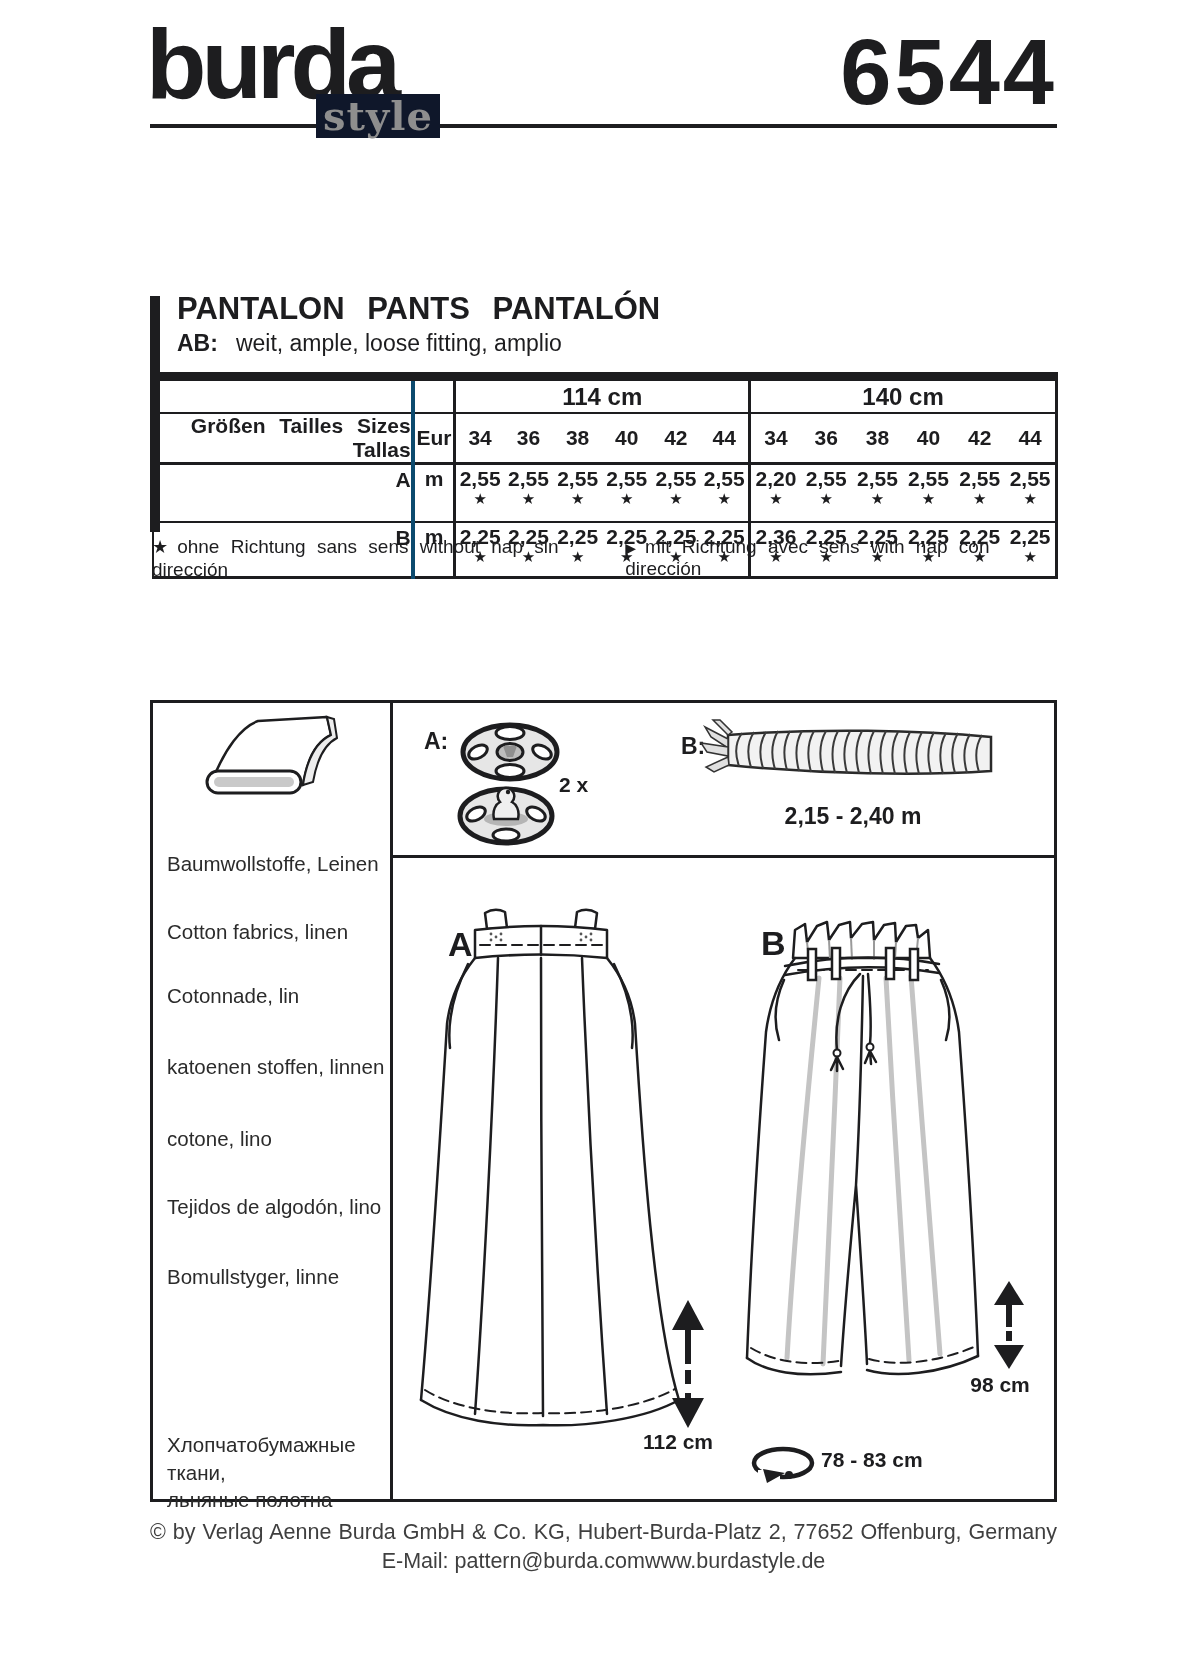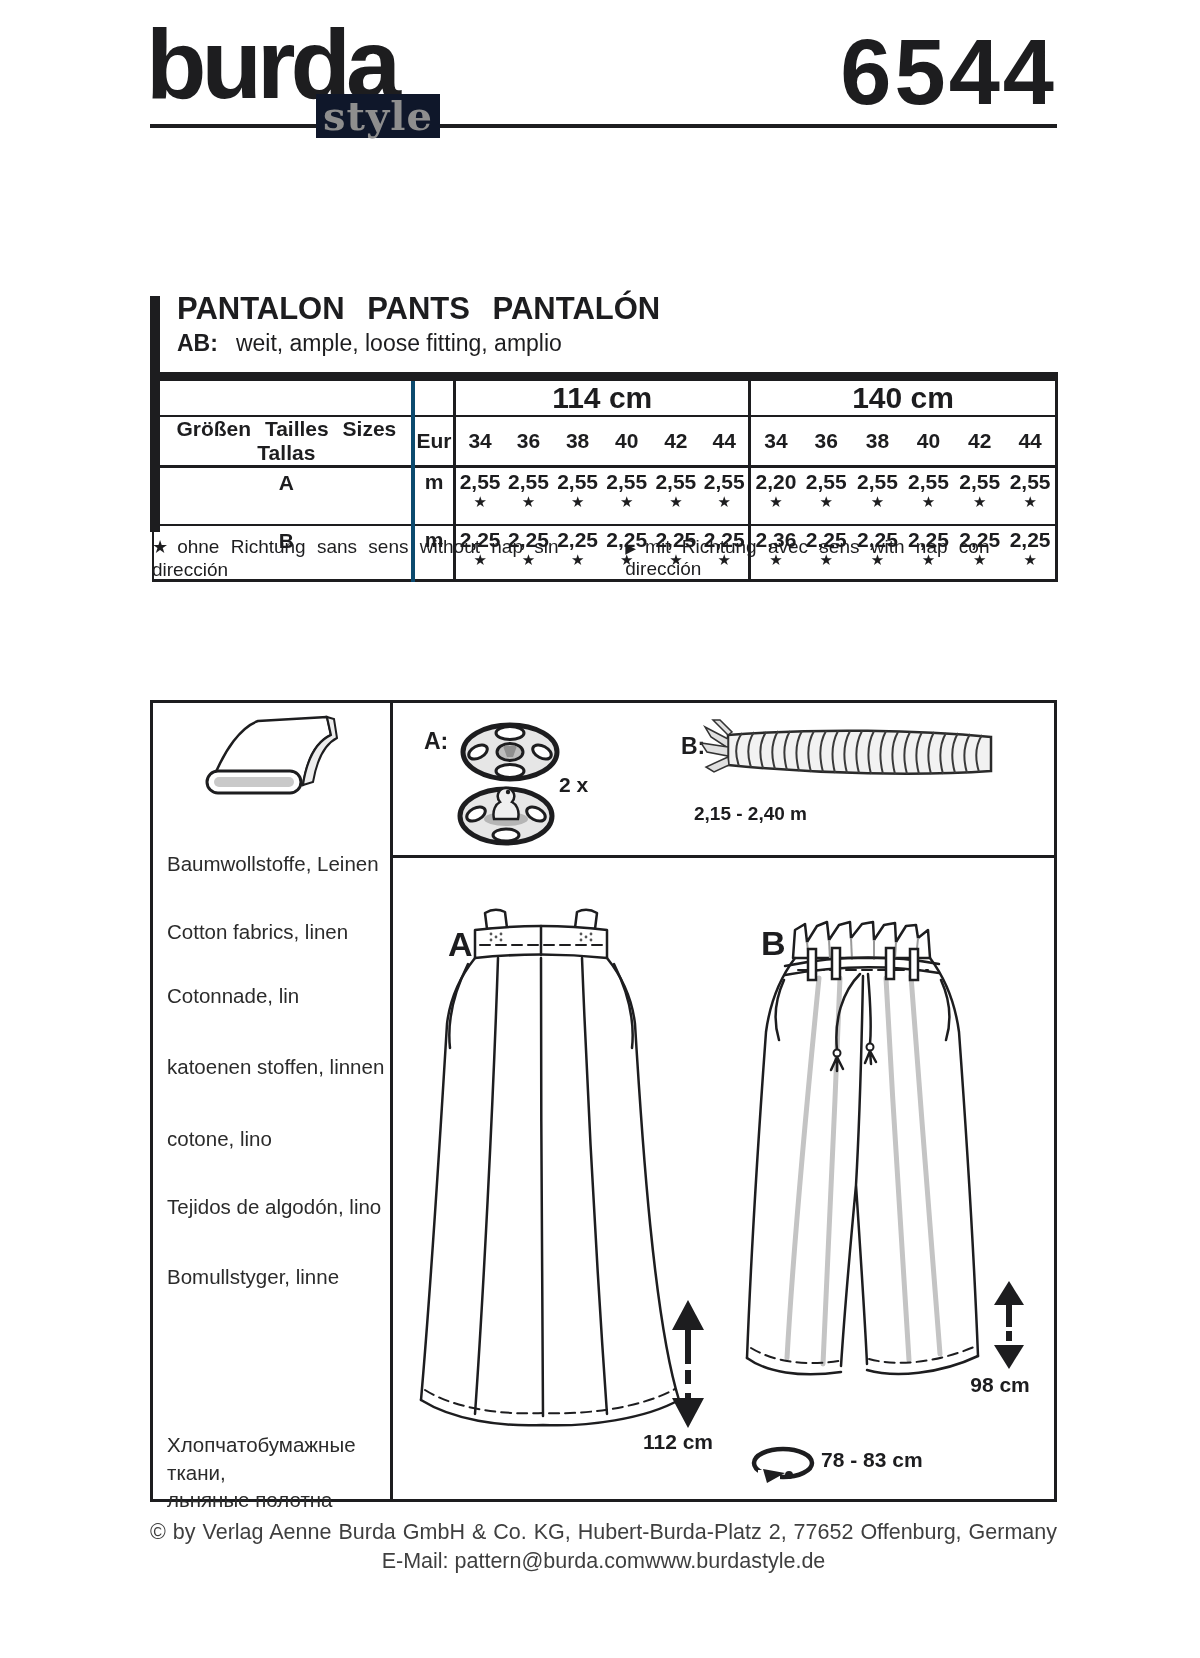--- a/index.html
+++ b/index.html
@@ -22,25 +22,25 @@
          letter-spacing:0px;word-spacing:14px;line-height:1;text-align:center;}
   .subtitle{position:absolute;left:177px;top:332px;font-size:23px;line-height:1;}
   .subtitle b{margin-right:18px;}
 
   
   .fabric-table{position:absolute;left:152px;top:372px;}
   table{border-collapse:collapse;table-layout:fixed;width:906px;
         border-top:9px solid #1d1d1f;border-bottom:3px solid #1d1d1f;
         border-left:2px solid #1d1d1f;border-right:3px solid #1d1d1f;}
   td{padding:0;text-align:center;vertical-align:middle;}
-  tr.h1 td{border-bottom:2px solid #1d1d1f;height:31px;font-size:30px;font-weight:700;margin-top:28px;}
+  tr.h1 td{border-bottom:2px solid #1d1d1f;height:31px;font-size:24px;font-weight:700;margin-top:28px;}
   tr.h2 td{border-bottom:3px solid #1d1d1f;height:29px;font-size:21px;font-weight:700;}
   tr.va td{border-bottom:2px solid #1d1d1f;height:53px;vertical-align:top;padding-top:3px;}
   tr.vb td{height:50px;vertical-align:top;padding-top:3px;}
-  td.lab{text-align:center;padding-left:8px;font-weight:700;font-size:21px;word-spacing:8px;}
+  td.lab{text-align:right;padding-left:8px;font-weight:700;font-size:21px;word-spacing:8px;}
   td.bl2{border-left:4px solid #0c4a6e;}
   td.bl3{border-left:3px solid #1d1d1f;}
   .val{font-size:21px;font-weight:700;line-height:1.05;}
   .star{font-size:15px;line-height:1.25;}
 
   
   .legend{position:absolute;left:152px;top:536px;width:906px;display:flex;
           justify-content:space-between;font-size:19px;color:#1d1d1f;word-spacing:6px;}
   .legend .mark{font-size:14px;margin-right:9px;}
   .legend .mark.star{font-size:18px;}
@@ -49,22 +49,22 @@
   .box{position:absolute;left:150px;top:700px;width:907px;height:802px;
        border:3px solid #1d1d1f;box-sizing:border-box;}
   .box-vdivider{position:absolute;left:237px;top:0;width:3px;height:796px;background:#1d1d1f;}
   .box-hdivider{position:absolute;left:237px;top:152px;right:0;height:3px;background:#1d1d1f;}
 
   .materials{position:absolute;left:14px;top:0;width:218px;font-size:20.5px;color:#2b2b2b;}
   .materials .mat{position:absolute;left:0;white-space:pre-line;line-height:1.35;}
 
   .notion-label{position:absolute;font-size:23px;font-weight:700;}
   .notion-qty{position:absolute;font-size:21px;font-weight:700;}
-  .notion-length{position:absolute;left:541px;top:100px;width:260px;text-align:left;
-                 font-size:19px;font-weight:700;}
+  .notion-length{position:absolute;left:570px;top:100px;width:260px;text-align:center;
+                 font-size:23px;font-weight:700;}
 
   .view-label{position:absolute;font-size:34px;font-weight:700;}
   .measure-label{position:absolute;font-size:21px;font-weight:700;text-align:center;}
 
   svg{position:absolute;}
   .ink{stroke:#1d1d1f;fill:none;stroke-width:2.5;stroke-linecap:round;stroke-linejoin:round;}
   .inkfill{stroke:#1d1d1f;fill:#ffffff;stroke-width:2.5;stroke-linejoin:round;}
   .dash{stroke-dasharray:10 6;stroke-width:2;}
   .fold{stroke:#c4c4c4;stroke-width:5;fill:none;stroke-linecap:round;}
 

